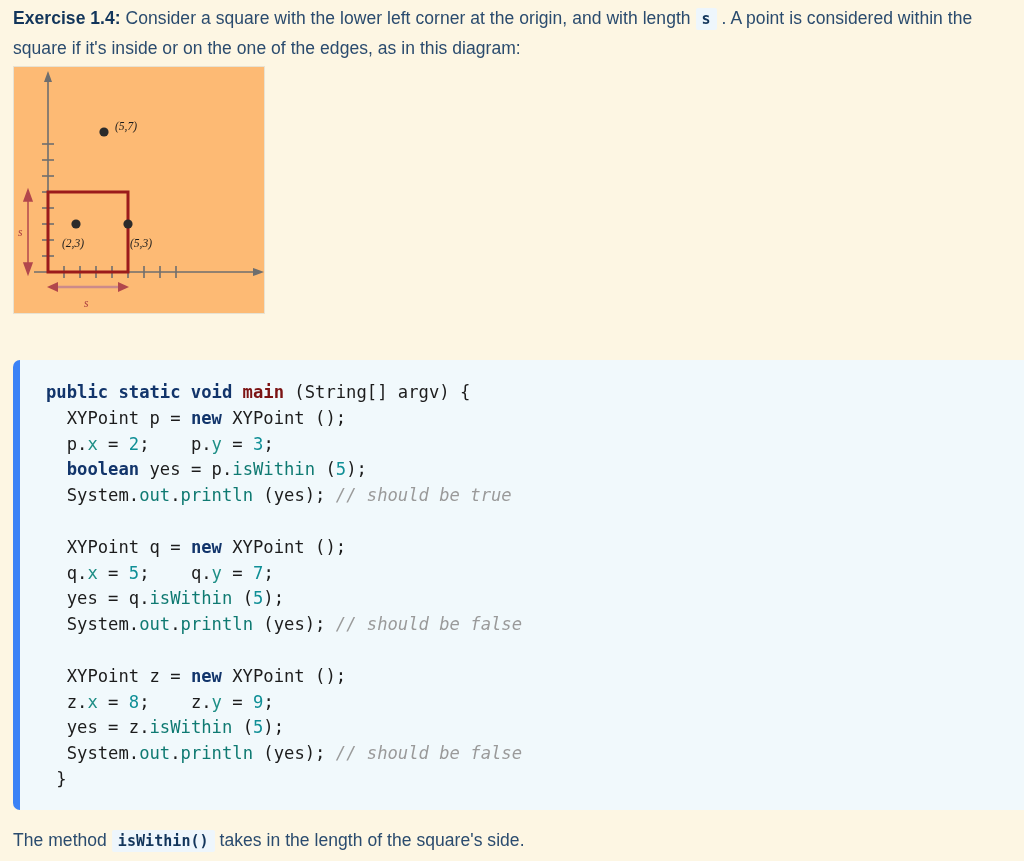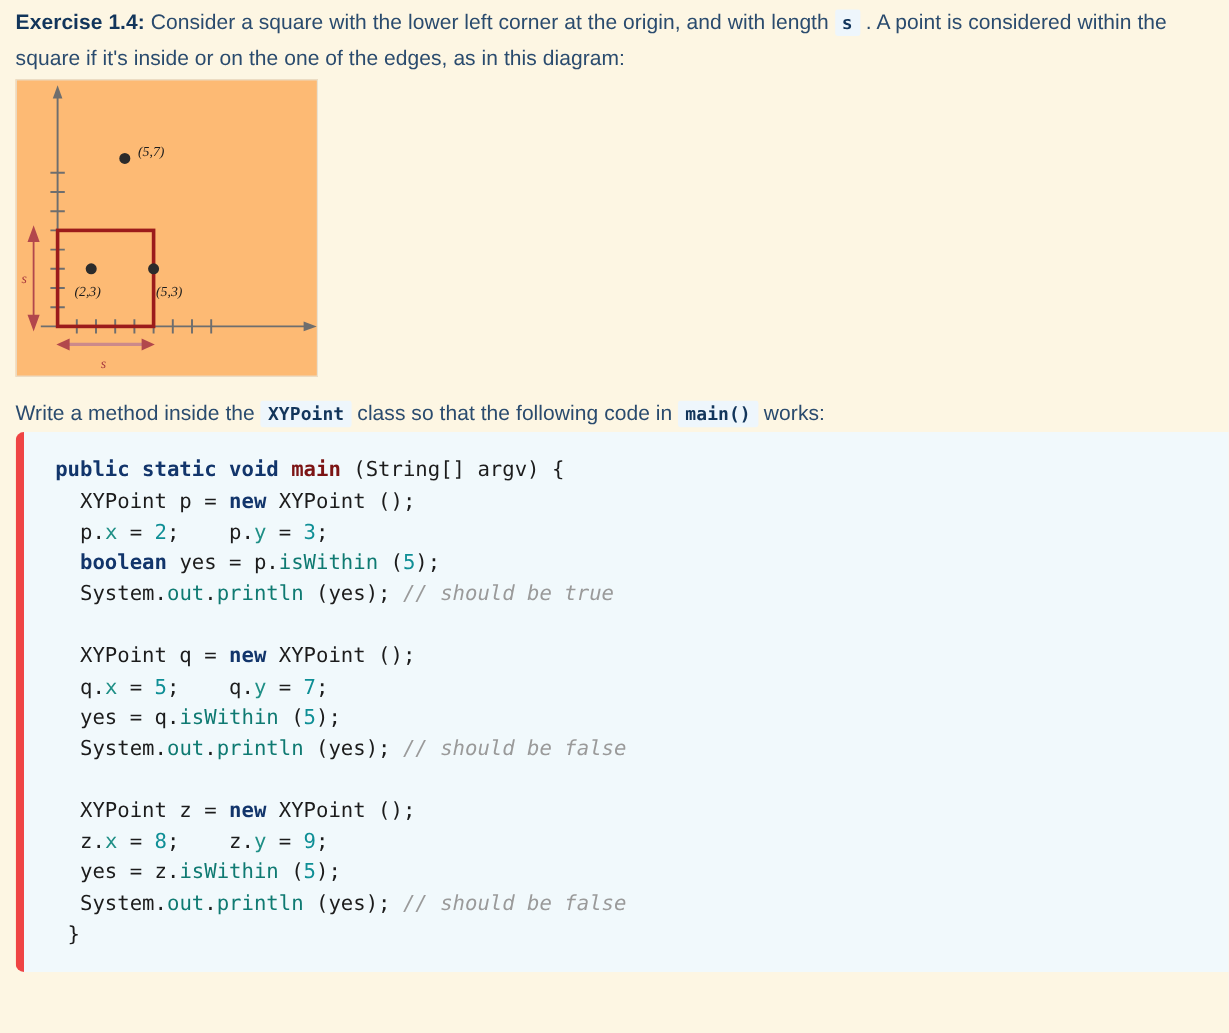--- a/index.html
+++ b/index.html
@@ -69,21 +69,21 @@
 
   
   .codeblock {
     position: absolute;
     left: 13px;
     top: 360px;
     width: 1011px;
     height: 450px;
     box-sizing: border-box;
     background: #f1f9fc;
-    border-left: 7px solid #ef4444;
+    border-left: 7px solid #3b82f6;
     border-top-left-radius: 7px;
     border-bottom-left-radius: 7px;
     padding: 20px 0 20px 26px;
     overflow: hidden;
   }
   .codeblock pre {
     margin: 0;
     font-family: "DejaVu Sans Mono", monospace;
     font-size: 17.2px;
     line-height: 25.8px;
@@ -167,37 +167,37 @@
       </g>
 
       <text x="101" y="63" font-family="Liberation Serif, serif" font-size="11.5" font-style="italic" fill="#1c1c1c">(5,7)</text>
       <text x="48" y="180" font-family="Liberation Serif, serif" font-size="11.5" font-style="italic" fill="#1c1c1c">(2,3)</text>
       <text x="116" y="180" font-family="Liberation Serif, serif" font-size="11.5" font-style="italic" fill="#1c1c1c">(5,3)</text>
       <text x="4" y="169" font-family="Liberation Serif, serif" font-size="11.5" font-style="italic" fill="#a8393e">s</text>
       <text x="70" y="240" font-family="Liberation Serif, serif" font-size="11.5" font-style="italic" fill="#a8393e">s</text>
     </svg>
   </div>
 
-  <div class="prose line-write">
-    <span>Write a method inside the </span><code class="chip">XYPoint</code><span> class so that the following code in </span><code class="chip">main()</code><span> works:</span>
-  </div>
 
   <div class="codeblock">
     <pre><span class="kw">public static void </span><span class="fn">main</span><span class="pln"> (String[] argv) {</span>
 <span class="pln">  XYPoint p = </span><span class="kw">new</span><span class="pln"> XYPoint ();</span>
 <span class="pln">  p.</span><span class="fld">x</span><span class="pln"> = </span><span class="num">2</span><span class="pln">;    p.</span><span class="fld">y</span><span class="pln"> = </span><span class="num">3</span><span class="pln">;</span>
 <span class="kw">  boolean</span><span class="pln"> yes = p.</span><span class="mth">isWithin</span><span class="pln"> (</span><span class="num">5</span><span class="pln">);</span>
 <span class="pln">  System.</span><span class="mth">out</span><span class="pln">.</span><span class="mth">println</span><span class="pln"> (yes); </span><span class="cmt">// should be true</span>
 
 <span class="pln">  XYPoint q = </span><span class="kw">new</span><span class="pln"> XYPoint ();</span>
 <span class="pln">  q.</span><span class="fld">x</span><span class="pln"> = </span><span class="num">5</span><span class="pln">;    q.</span><span class="fld">y</span><span class="pln"> = </span><span class="num">7</span><span class="pln">;</span>
 <span class="pln">  yes = q.</span><span class="mth">isWithin</span><span class="pln"> (</span><span class="num">5</span><span class="pln">);</span>
 <span class="pln">  System.</span><span class="mth">out</span><span class="pln">.</span><span class="mth">println</span><span class="pln"> (yes); </span><span class="cmt">// should be false</span>
 
 <span class="pln">  XYPoint z = </span><span class="kw">new</span><span class="pln"> XYPoint ();</span>
 <span class="pln">  z.</span><span class="fld">x</span><span class="pln"> = </span><span class="num">8</span><span class="pln">;    z.</span><span class="fld">y</span><span class="pln"> = </span><span class="num">9</span><span class="pln">;</span>
 <span class="pln">  yes = z.</span><span class="mth">isWithin</span><span class="pln"> (</span><span class="num">5</span><span class="pln">);</span>
 <span class="pln">  System.</span><span class="mth">out</span><span class="pln">.</span><span class="mth">println</span><span class="pln"> (yes); </span><span class="cmt">// should be false</span>
 <span class="pln"> }</span></pre>
   </div>
 
+  <div class="prose line-after">
+    <span>The method </span><code class="chip">isWithin()</code><span> takes in the length of the square's side.</span>
+  </div>
 
 </div>
 
 </body></html>

